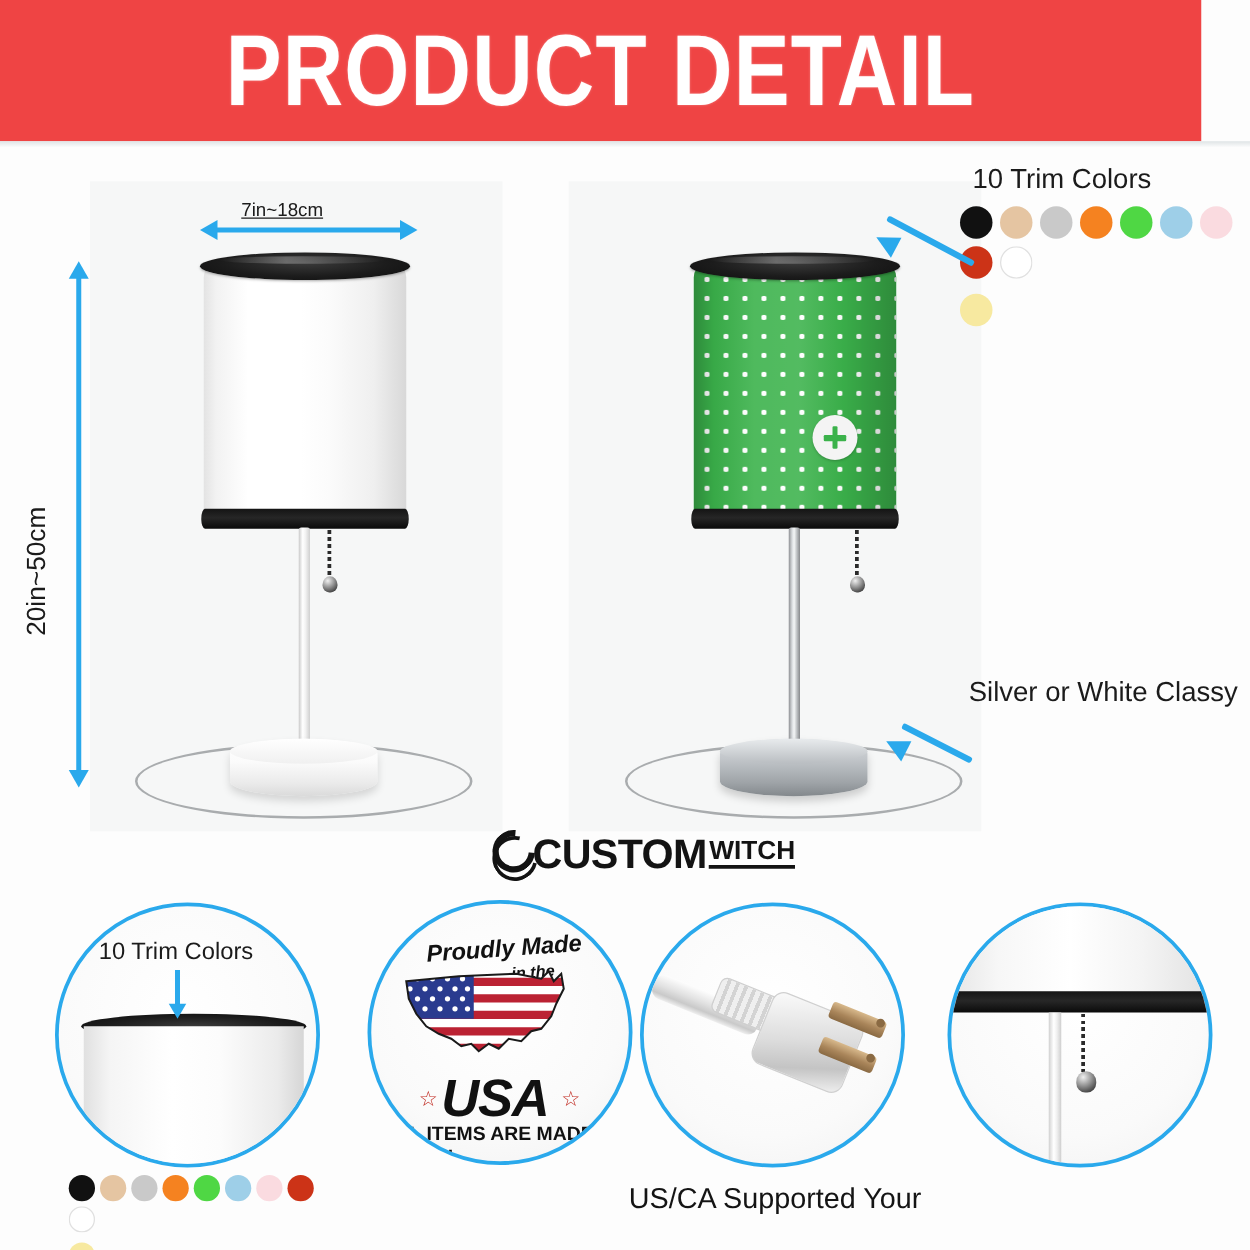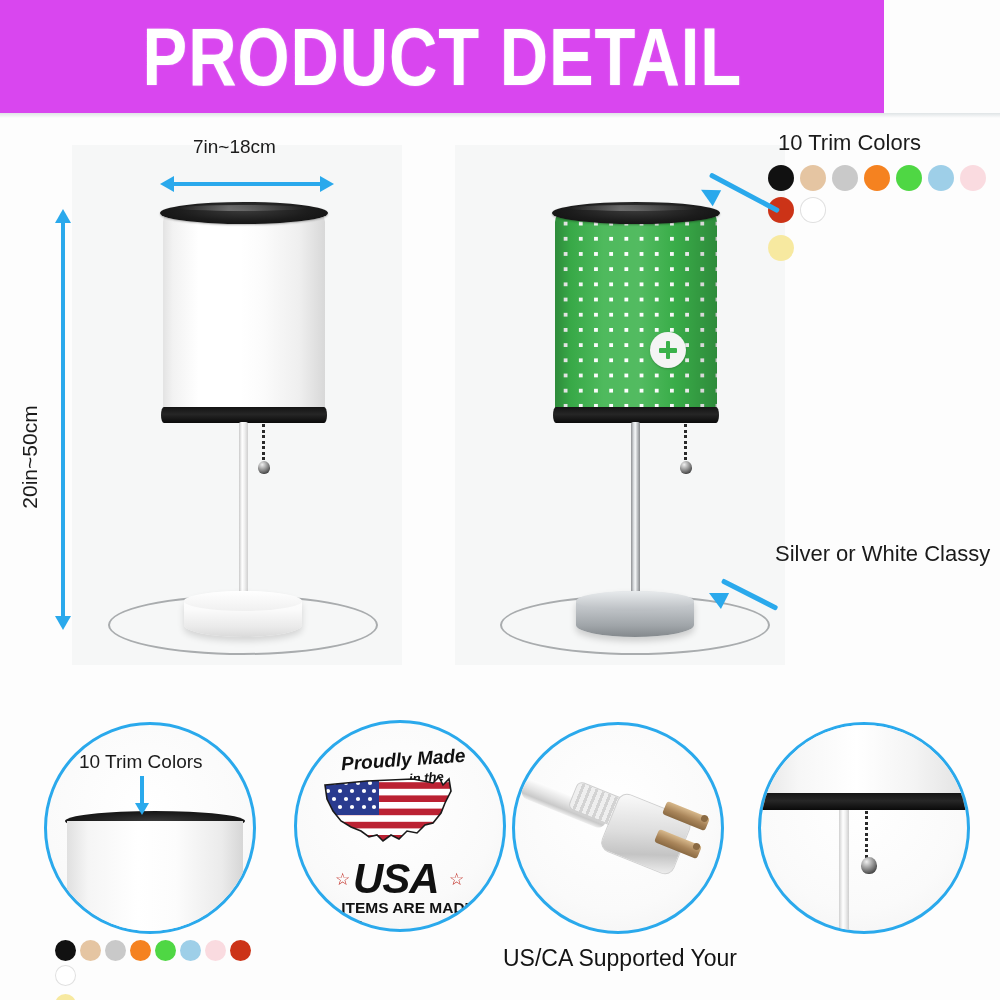--- a/index.html
+++ b/index.html
@@ -7,22 +7,22 @@
   html, body {
     width: 1000px; height: 1000px;
     font-family: "Liberation Sans", sans-serif;
     background: #ffffff;
     overflow: hidden;
   }
   #page { position: relative; width: 1000px; height: 1000px; background: #fdfdfd; }
 
   
   .banner {
-    position: absolute; left: 0; top: 0; width: 884px; height: 113px;
-    background: #d946ef;
+    position: absolute; left: 0; top: 0; width: 961px; height: 113px;
+    background: #ef4444;
     display: flex; align-items: center; justify-content: center;
   }
   .banner-title {
     color: #ffffff;
     font-family: "Liberation Sans", sans-serif;
     font-weight: bold;
     font-size: 72px;
     letter-spacing: 1px;
     transform: scaleX(0.93) scaleY(1.12);
     text-shadow: 0 0 2px rgba(255,255,255,.35);
@@ -241,21 +241,21 @@
       <div class="swatch" style="width: 26px; height: 26px; background: rgb(250, 219, 224);"></div>
       <div class="swatch" style="width: 26px; height: 26px; background: rgb(204, 51, 23);"></div>
       <div class="swatch" style="width: 26px; height: 26px; background: rgb(255, 255, 255); box-shadow: rgb(224, 224, 224) 0px 0px 0px 1px inset;"></div>
       <div style="flex-basis: 100%; height: 0px;"></div>
       <div class="swatch" style="width: 26px; height: 26px; background: rgb(247, 233, 160);"></div>
     </div>
 
   <div class="arrow-line" style="left:710px; top:172px; width:78px; height:5px; transform-origin:left center; transform:rotate(28deg); border-radius:2px;"></div>
   <div class="arrow-head" style="left:700px; top:185px; border-top:9px solid transparent; border-bottom:9px solid transparent; border-right:18px solid #2aa9ec; transform:rotate(28deg);"></div>
 
-  <div class="lbl" style="left:193px; top:136px; font-size:19px;">7in~18cm</div>
+  <div class="lbl" style="left:193px; top:160px; font-size:15px;text-decoration:underline;">7in~18cm</div>
   <div class="arrow-line" style="left:172px; top:182px; width:150px; height:4px;"></div>
   <div class="arrow-head" style="left:160px; top:176px; border-top:8px solid transparent; border-bottom:8px solid transparent; border-right:14px solid #2aa9ec;"></div>
   <div class="arrow-head" style="left:320px; top:176px; border-top:8px solid transparent; border-bottom:8px solid transparent; border-left:14px solid #2aa9ec;"></div>
 
   <div class="lbl" style="left:-22px; top:445px; font-size:21px; transform:rotate(-90deg); transform-origin:center;">20in~50cm</div>
   <div class="arrow-line" style="left:61px; top:222px; width:4px; height:396px;"></div>
   <div class="arrow-head" style="left:55px; top:209px; border-left:8px solid transparent; border-right:8px solid transparent; border-bottom:14px solid #2aa9ec;"></div>
   <div class="arrow-head" style="left:55px; top:616px; border-left:8px solid transparent; border-right:8px solid transparent; border-top:14px solid #2aa9ec;"></div>
 
   <div class="lamp">
@@ -291,20 +291,25 @@
     <div class="pole pole-silver" style="left:631px; top:422px; height:180px;"></div>
     <div class="cord-ring" style="left:500px; top:595px;"></div>
     <div class="base base-silver" style="left:576px; top:591px;"></div>
     <div class="base-top base-top-silver" style="left:576px; top:591px;"></div>
   </div>
 
   <div class="lbl" style="left:775px; top:541px; font-size:22px;">Silver or White Classy</div>
   <div class="arrow-line" style="left:722px; top:578px; width:62px; height:5px; transform-origin:left center; transform:rotate(27deg); border-radius:2px;"></div>
   <div class="arrow-head" style="left:708px; top:588px; border-top:9px solid transparent; border-bottom:9px solid transparent; border-right:18px solid #2aa9ec; transform:rotate(27deg);"></div>
 
+  <div class="logo" style="left:394px; top:664px;">
+    <div class="logo-c"></div>
+    <div class="logo-custom" style="margin-left:-2px;">CUSTOM</div>
+    <div class="logo-witch" style="margin-left:2px; margin-bottom:3px;">WITCH</div>
+  </div>
 
   <div class="circle-card" style="left:44px; top:722px; width:212px; height:212px;">
     <div style="position:absolute; left:18px; top:86px; width:180px; height:20px;
                 background: radial-gradient(ellipse at 50% 50%, #3a3a3a 0%, #1c1c1c 55%, #0b0b0b 100%);
                 border-radius:50%;"></div>
     <div style="position:absolute; left:20px; top:96px; width:176px; height:130px;
                 background: linear-gradient(90deg,#e0e0e0 0%,#f5f5f5 12%,#ffffff 40%,#fcfcfc 62%,#ebebeb 88%,#d6d6d6 100%);"></div>
   </div>
   <div class="lbl" style="left:79px; top:751px; font-size:19px;">10 Trim Colors</div>
   <div class="arrow-line" style="left:140px; top:776px; width:3.5px; height:30px;"></div>

